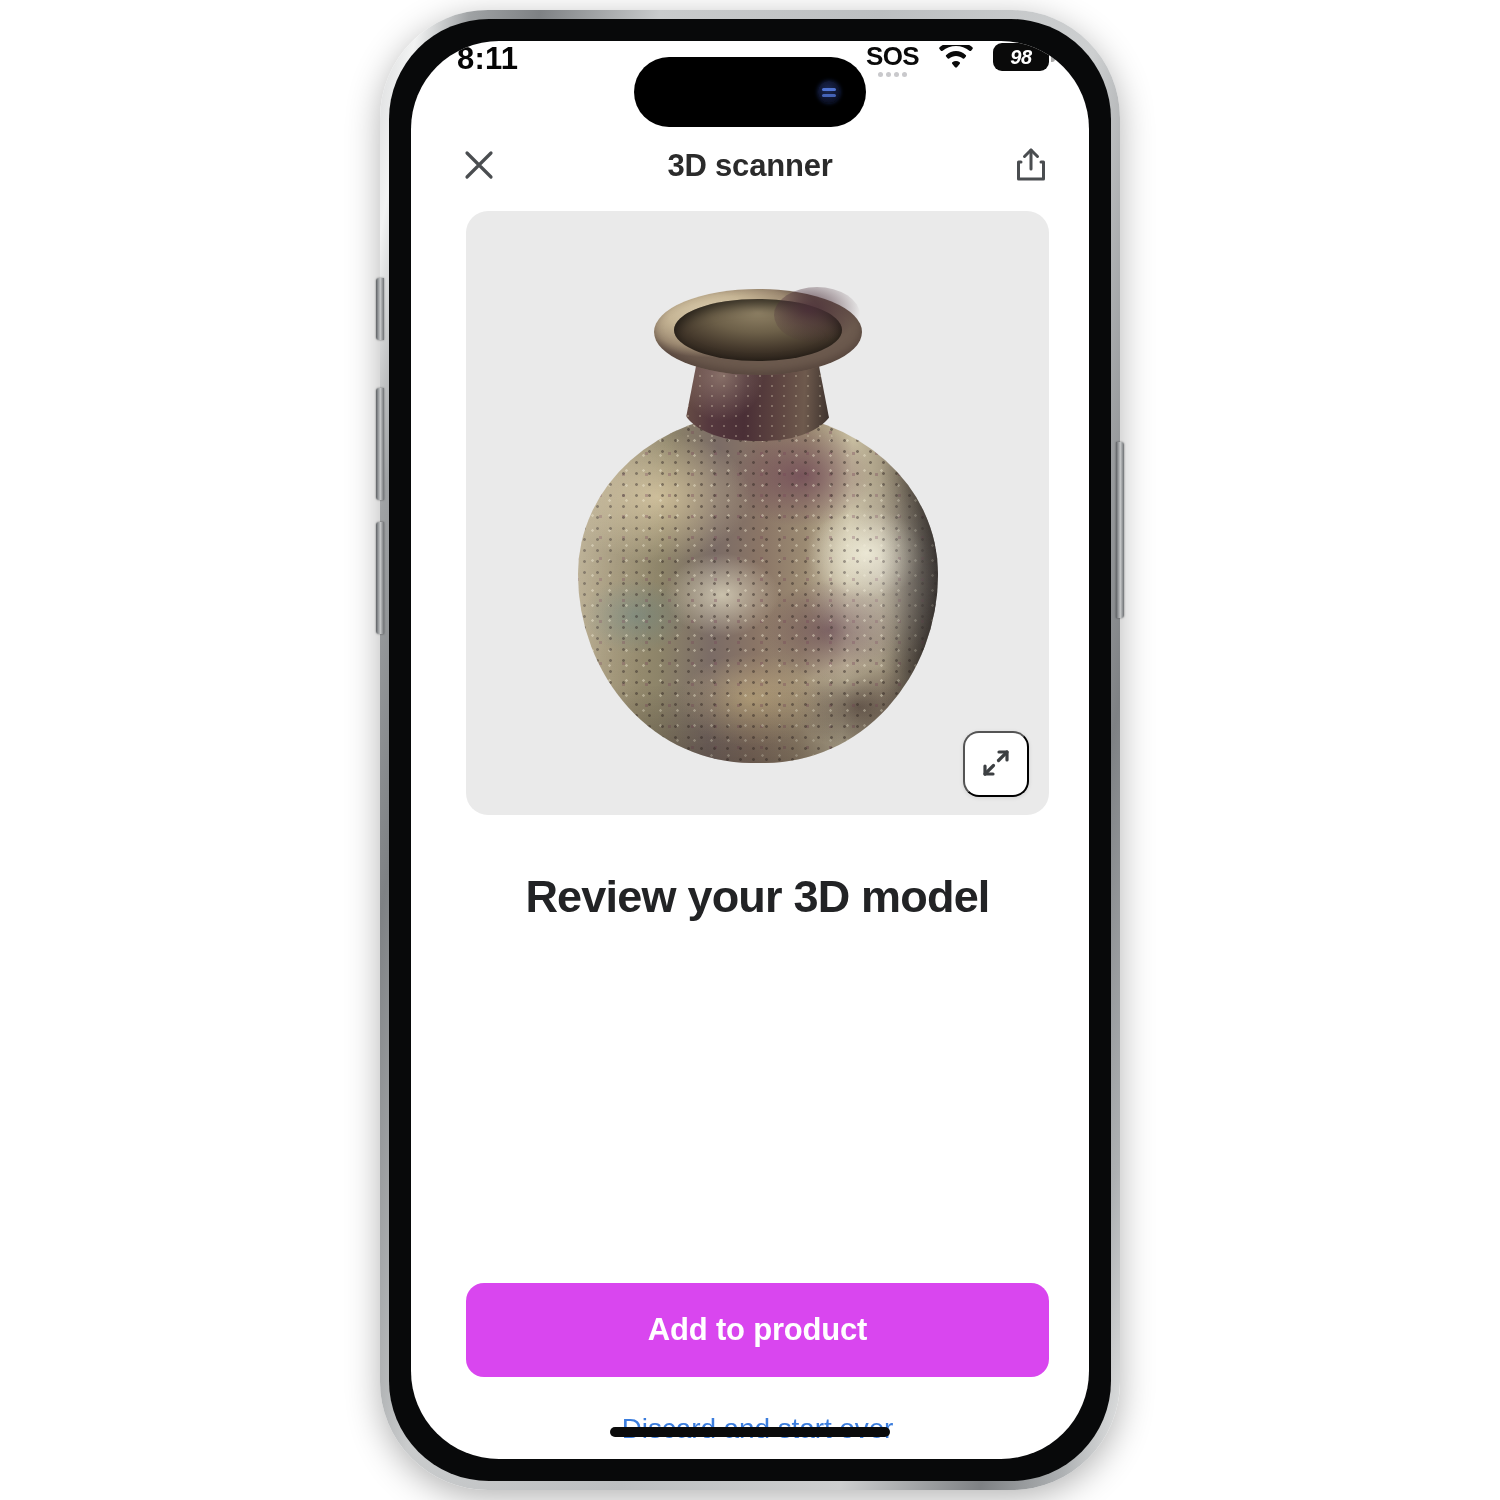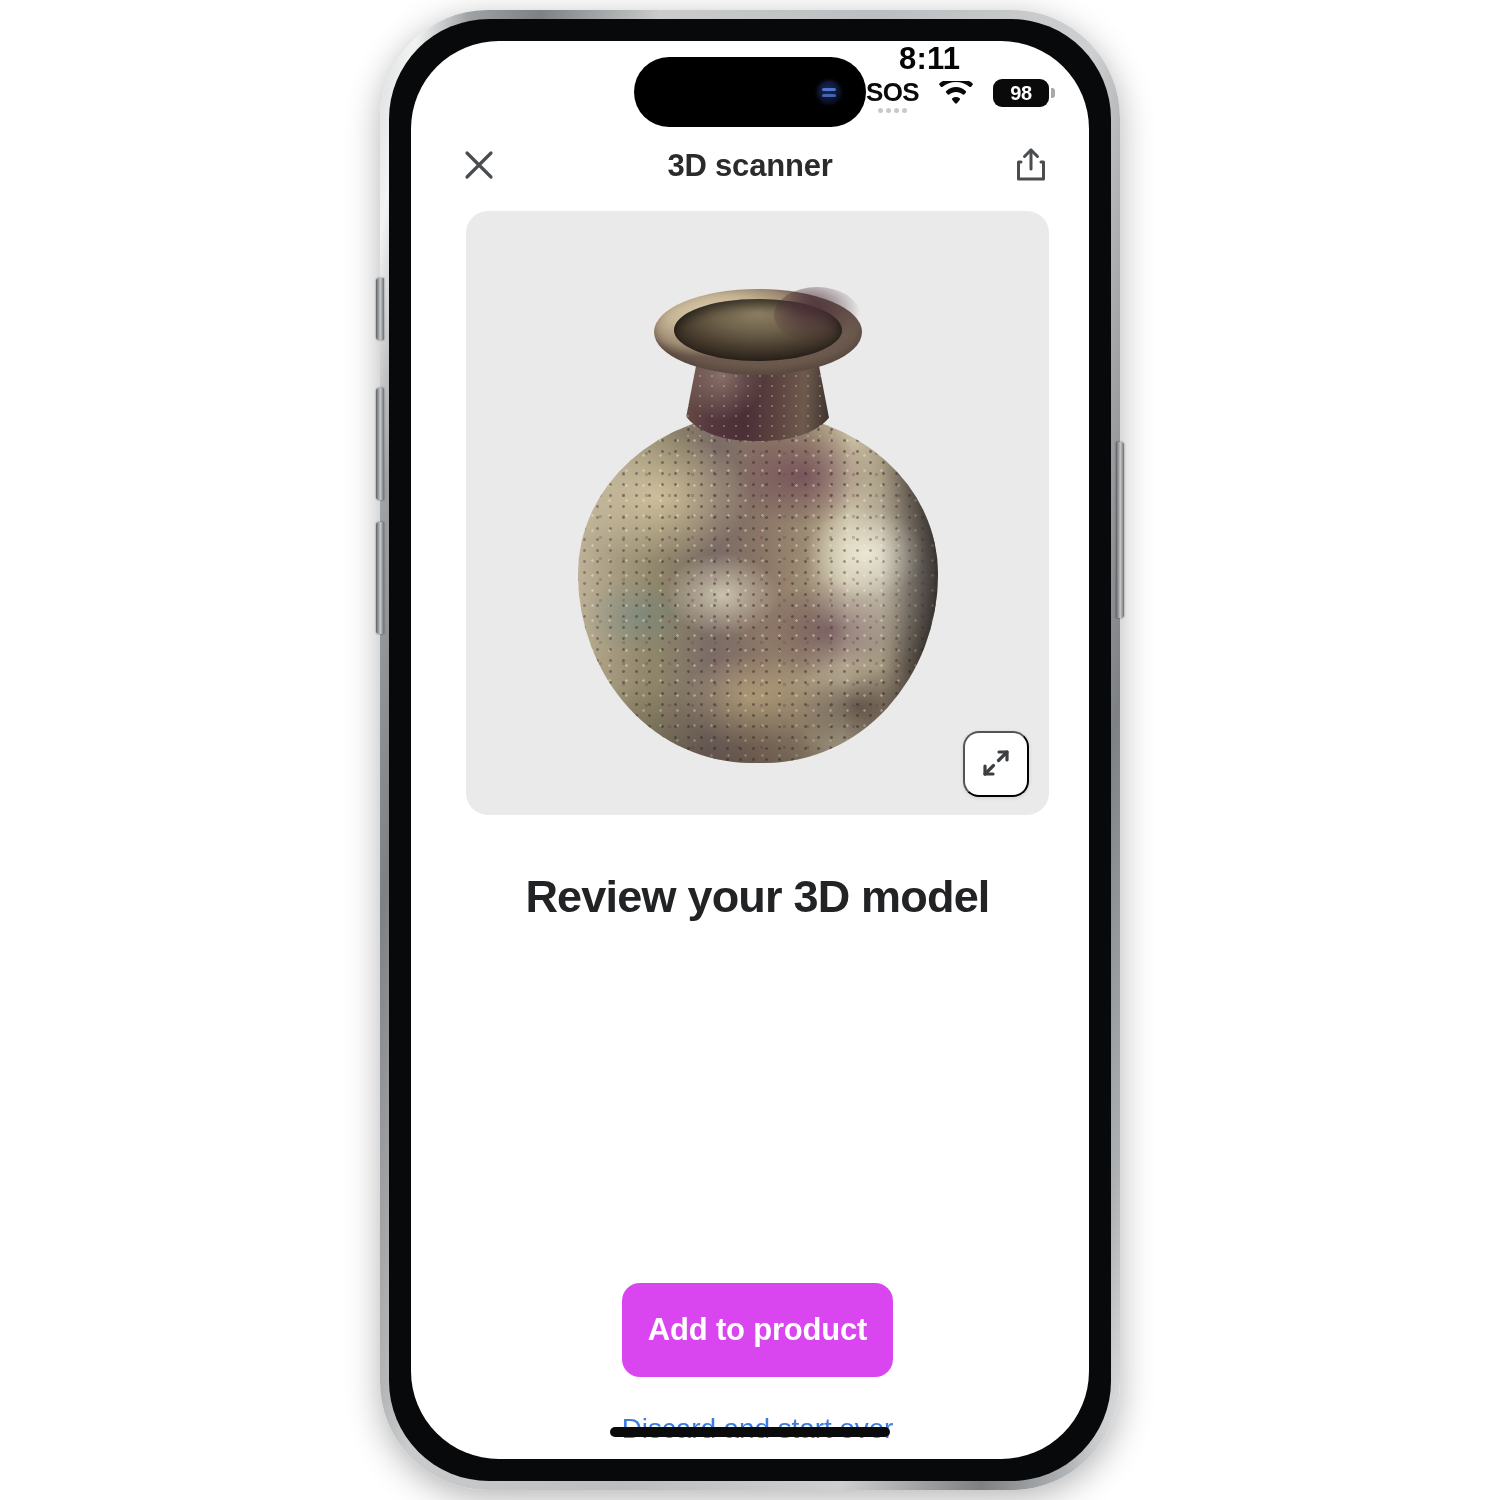--- a/index.html
+++ b/index.html
@@ -53,24 +53,23 @@
   }
   .btn-action  { left:-4px; width:8px;  top:268px; height:62px;  border-radius:3px 0 0 3px; }
   .btn-volup   { left:-4px; width:8px;  top:378px; height:112px; border-radius:3px 0 0 3px; }
   .btn-voldn   { left:-4px; width:8px;  top:512px; height:112px; border-radius:3px 0 0 3px; }
   .btn-power   { right:-4px; width:8px; top:432px; height:176px; border-radius:0 3px 3px 0; }
 
   
   .statusbar {
     position:relative;
     height:86px;
-    display:flex; align-items:flex-end;
+    display:flex; align-items:flex-start;
     padding:0 40px 0 46px;
     z-index:3;
-    flex-direction:column;
   }
   .sb-time {
     font-size:31px; font-weight:700; color:#050505;
     letter-spacing:.2px; width:150px;
   }
   .sb-right {
     margin-left:auto;
     display:flex; align-items:flex-start; gap:20px;
   }
   .sos-wrap { display:flex; flex-direction:column; align-items:center; gap:3px; margin-top:2px; }
@@ -81,20 +80,21 @@
   .sos-dots { display:flex; gap:3px; }
   .sos-dots i { width:5px; height:5px; border-radius:50%; background:#c9c9cc; display:block; }
   .wifi { margin-top:4px; }
   .battery {
     margin-top:2px;
     width:56px; height:28px;
     border-radius:9px;
     background:#0a0a0a;
     display:flex; align-items:center; justify-content:center;
     position:relative;
+    font-style:italic;
   }
   .battery::after {
     content:""; position:absolute; right:-6px; top:9px;
     width:4px; height:10px; border-radius:0 3px 3px 0;
     background:rgba(10,10,10,.35);
   }
   .battery span { color:#fff; font-size:20px; font-weight:700; letter-spacing:-.3px; }
 
   
   .island {
@@ -138,21 +138,20 @@
     cursor:pointer; background:none; border:none;
     position:relative; z-index:2;
   }
   .icon-btn.right { margin-left:auto; }
 
   
   .content {
     padding:6px 40px 0 55px;
     display:flex; flex-direction:column;
     height:calc(100% - 86px - 78px);
-    align-items:center;
   }
 
   
   .preview {
     position:relative;
     width:100%;
     height:604px;
     border-radius:22px;
     background:#eaeaea;
     overflow:hidden;

